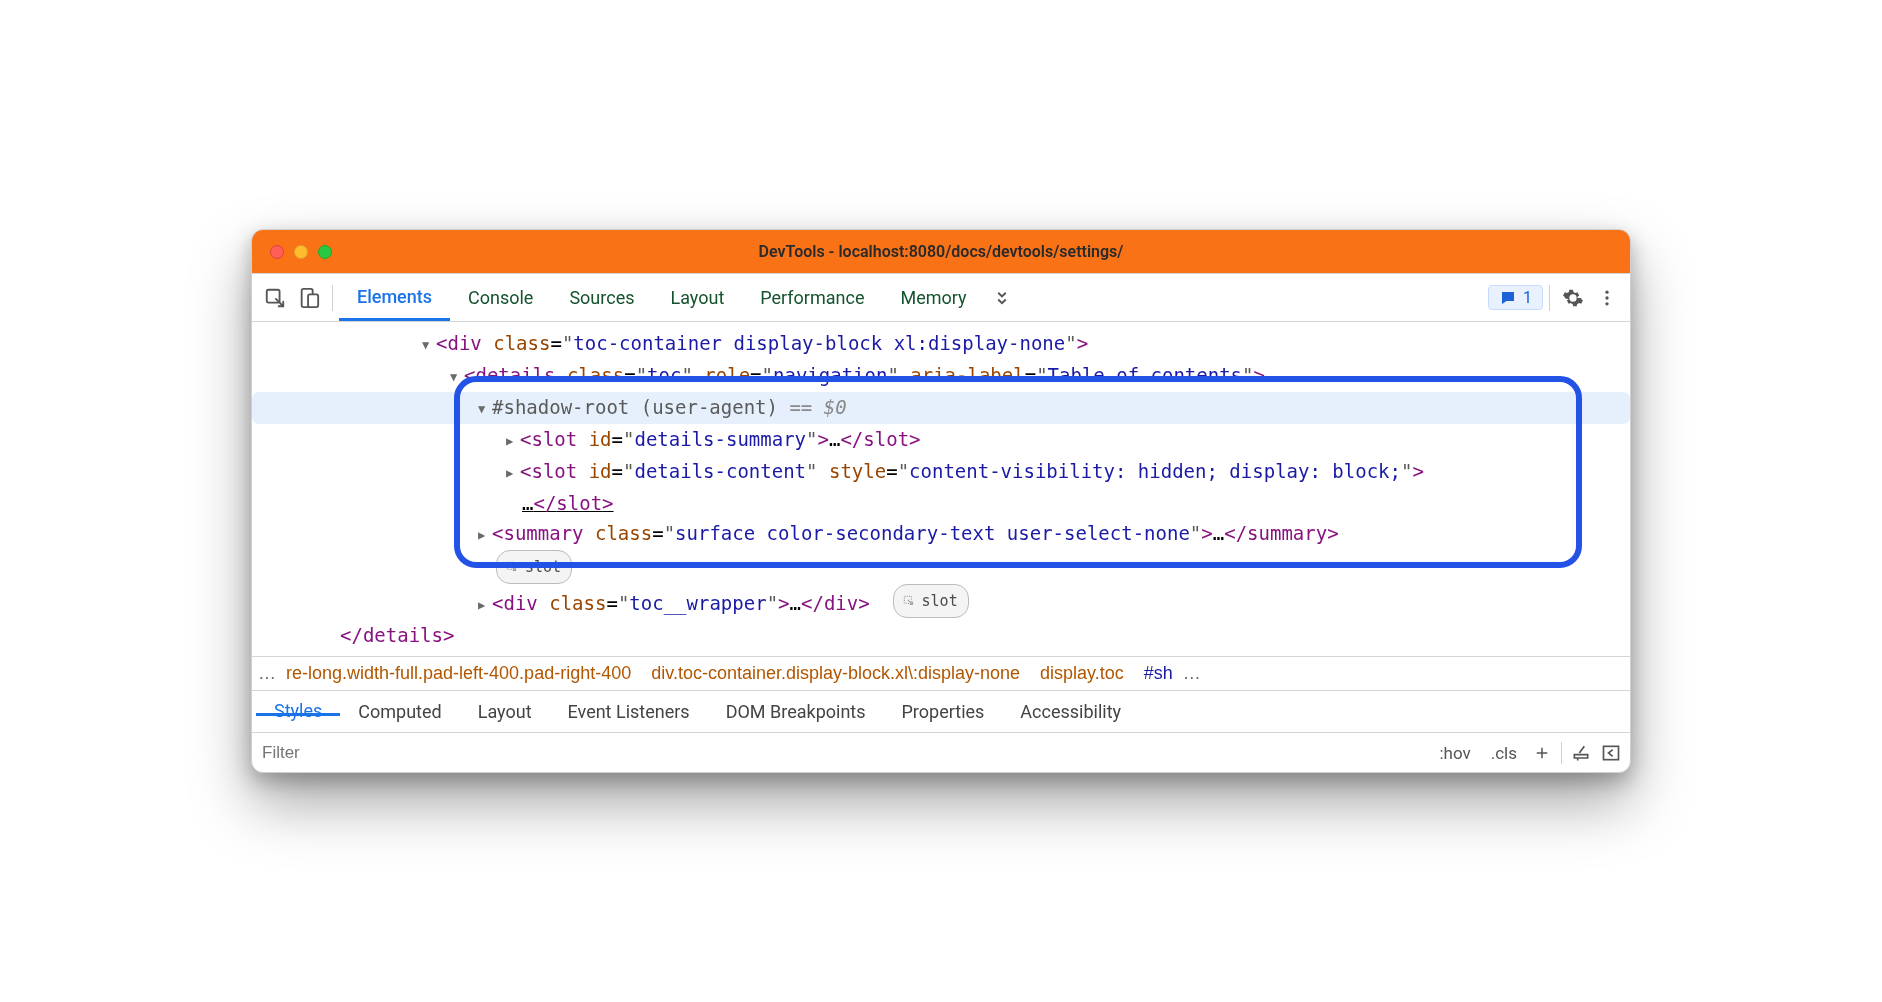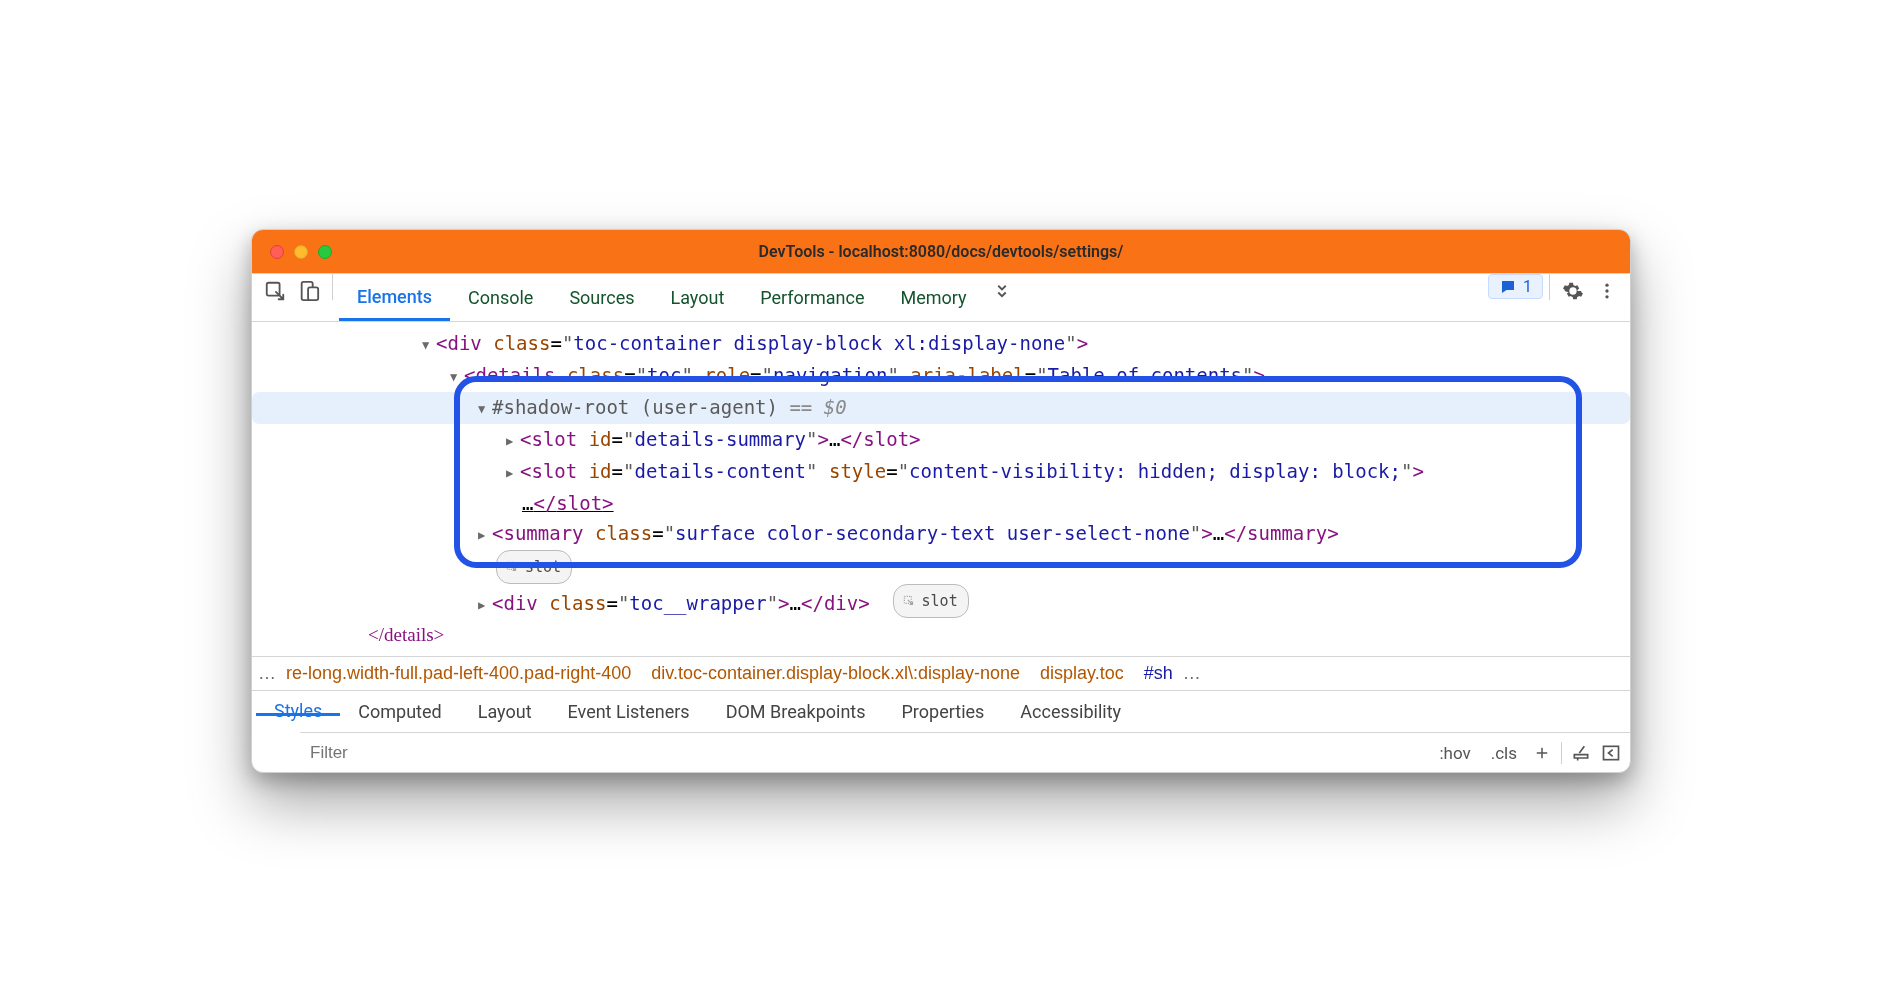--- a/index.html
+++ b/index.html
@@ -31,21 +31,21 @@
   .dot.red{background:#ff5f57;border:1px solid #e24138;}
   .dot.yellow{background:#febc2e;border:1px solid #e1a125;}
   .dot.green{background:#28c840;border:1px solid #1ea92f;}
   .title {
     position:absolute; left:0; right:0; text-align:center;
     font-size:16px; color:#2a2a2a; font-weight:600;
     pointer-events:none;
   }
   
   .toolbar {
-    height:48px; display:flex; align-items:flex-start;
+    height:48px; display:flex; align-items:center;
     border-bottom:1px solid #d5d5d5; padding:0 6px;
     font-size:18px; color:#5a5a5a;
   }
   .tb-icon { width:34px; height:34px; display:flex; align-items:center; justify-content:center; color:#555; }
   .tb-sep { width:1px; height:26px; background:#d0d0d0; margin:0 6px; }
   .tabs { display:flex; align-items:stretch; height:100%; gap:0; }
   .tab {
     padding:0 18px; display:flex; align-items:center; color:#14532d;
     cursor:default;
   }
@@ -106,21 +106,21 @@
   
   .stabs {
     height:42px; border-top:1px solid #d5d5d5; display:flex; align-items:center;
     font-size:18px; color:#444; padding:16px 4px; gap:0;
   }
   .stab { padding:0 18px; height:100%; display:flex; align-items:center;}
   .stab.active{ color:#1a73e8; border-bottom:3px solid #1a73e8;}
   
   .filterbar {
     height:40px; border-top:1px solid #d5d5d5; display:flex; align-items:center;
-    font-size:17px; color:#6a6a6a; padding:4px 4px;margin-left:48px;
+    font-size:17px; color:#6a6a6a; padding:4px 4px;
   }
   .filterinput{
     flex:1; border:none; outline:none; font-size:17px; color:#6a6a6a;
     padding:0 6px; background:transparent;
   }
   .fb-btn{ padding:0 10px; color:#555; font-family:inherit;}
   .fb-sep{ width:1px; height:22px; background:#d0d0d0; margin:0 4px;}
   .fb-icon{ width:30px; display:flex; align-items:center; justify-content:center;}
 
   svg { display:block; }
@@ -245,21 +245,21 @@
       <span class="caret">▶</span><span class="tagname">&lt;</span><span class="tagname">div</span><span> </span><span class="attrname">class</span><span>=</span><span class="textgrey">"</span><span class="attrval">toc__wrapper</span><span class="textgrey">"</span><span class="tagname">&gt;</span><span>…</span><span class="tagname">&lt;/</span><span class="tagname">div</span><span class="tagname">&gt;</span>
       &nbsp;<span class="slotbadge">
         <svg width="14" height="14" viewBox="0 0 24 24" fill="none" stroke="#666" stroke-width="2">
             <rect x="4" y="4" width="12" height="12" stroke-dasharray="2 2"></rect>
             <path d="M10 10l8 8M18 13v5h-5"></path>
           </svg>
         <span>slot</span>
       </span>
     </div>
 
-    <div class="node" style="padding-left:116px;font-family:Liberation Serif, serif;">
+    <div class="node" style="padding-left:88px;">
       <span class="tagname">&lt;/</span><span class="tagname">details</span><span class="tagname">&gt;</span>
     </div>
 
     <div class="annot-box" style="left:202px; top:54px; width:1128px; height:192px;"></div>
   </div>
 
   <div class="crumbbar">
     <span class="ell">…</span>
     <span class="crumb orange">re-long.width-full.pad-left-400.pad-right-400</span>
     <span class="crumb orange">div.toc-container.display-block.xl\:display-none</span>

